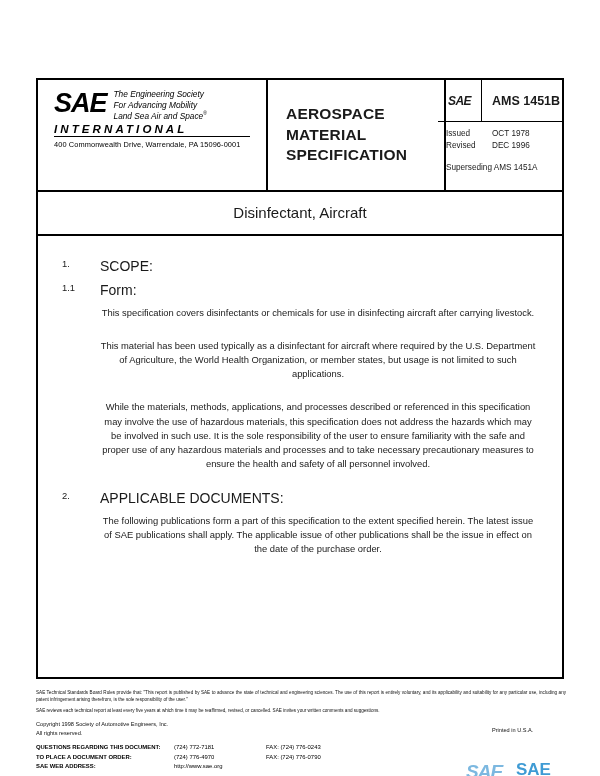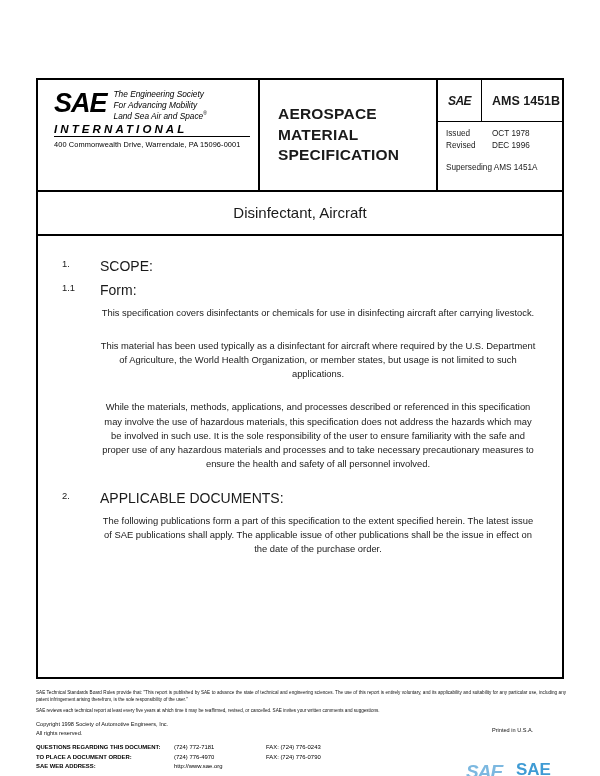--- a/index.html
+++ b/index.html
@@ -89,21 +89,21 @@
   }
   .addr {
     margin-top: 3px;
     font-size: 7.4px;
     color: #000;
     letter-spacing: 0.1px;
   }
 
   .hdr-mid {
     position: absolute;
-    left: 220px; top: 0;
+    left: 228px; top: 0;
     width: 180px;
     height: 100%;
     border-left: 2px solid #000;
     border-right: 2px solid #000;
     box-sizing: border-box;
     display: flex;
     flex-direction: column;
     justify-content: center;
     padding-left: 18px;
   }

